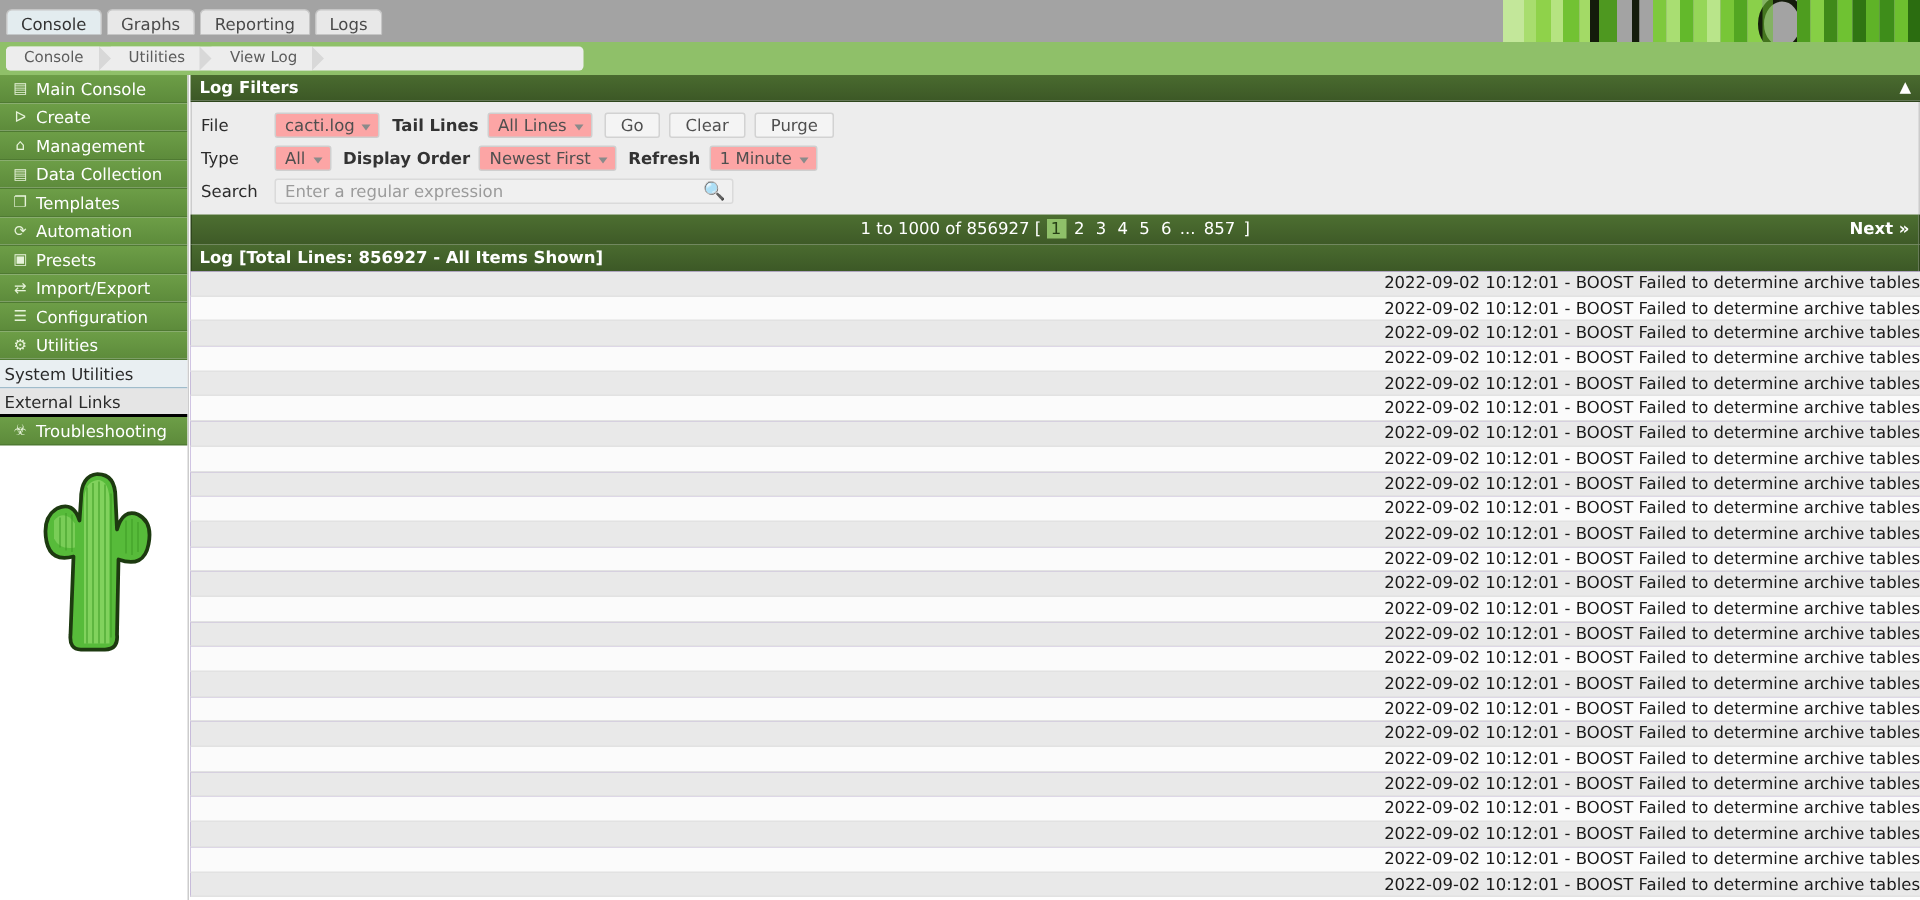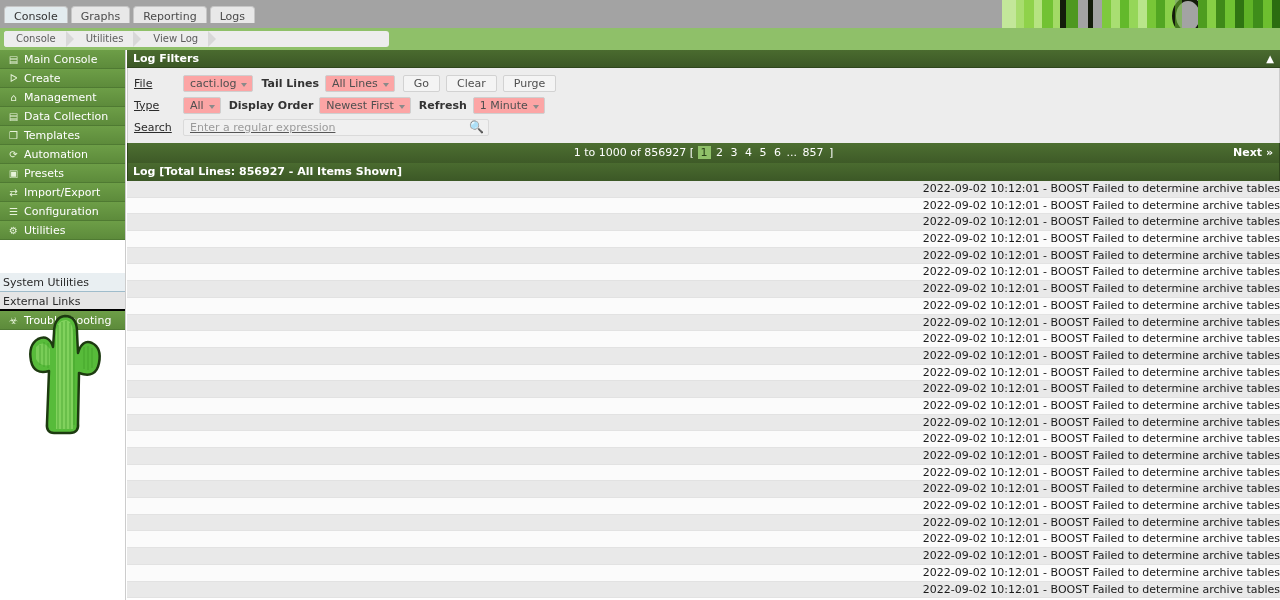--- a/index.html
+++ b/index.html
@@ -130,21 +130,20 @@
     padding-left: 3px;
     font-size: 11px;
     color: #2a2a2a;
     background: #e5e5e5;
     border-bottom: 2px solid #000000;
     white-space: nowrap;
   }
   .sub-item.selected {
     background: #e9eff2;
     border-bottom: 1px solid #9fbccb;
-    margin-top: 33px;
   }
   #cactus {
     position: absolute; top: 255px; left: 12px;
     width: 100px; height: 130px;
   }
 
   
   #main {
     position: absolute; top: 50px; left: 127px;
     width: 1153px; height: 480px;
@@ -180,21 +179,21 @@
     align-items: center;
     padding-left: 6px;
   }
   .flabel {
     color: #333333;
     font-size: 11px;
     font-weight: bold;
     margin-right: 6px;
     white-space: nowrap;
   }
-  .flabel.lead { width: 43px; font-weight: normal; color: #2b2b2b; text-decoration: underline; }
+  .flabel.lead { width: 43px; font-weight: normal; color: #2b2b2b; }
   .dropdown {
     height: 17px;
     background: #fca5a5;
     border: 1px solid #cfcfcf;
     border-radius: 2px;
     font-size: 11px;
     color: #4f4f4f;
     line-height: 15px;
     padding: 0 16px 0 6px;
     margin-right: 8px;
@@ -233,21 +232,20 @@
   }
   #search-input {
     width: 100%; height: 15px;
     border: none; outline: none;
     background: transparent;
     font-family: "DejaVu Sans", "Liberation Sans", sans-serif;
     font-size: 11px;
     color: #555555;
     padding: 0 20px 0 6px;
     line-height: 15px;
-    text-decoration: underline;
   }
   #search-input::placeholder { color: #9b9b9b; }
   #search-icon {
     position: absolute; right: 4px; top: 0;
     font-size: 12px; font-weight: bold;
     color: #222222;
     line-height: 15px;
   }
 
   

